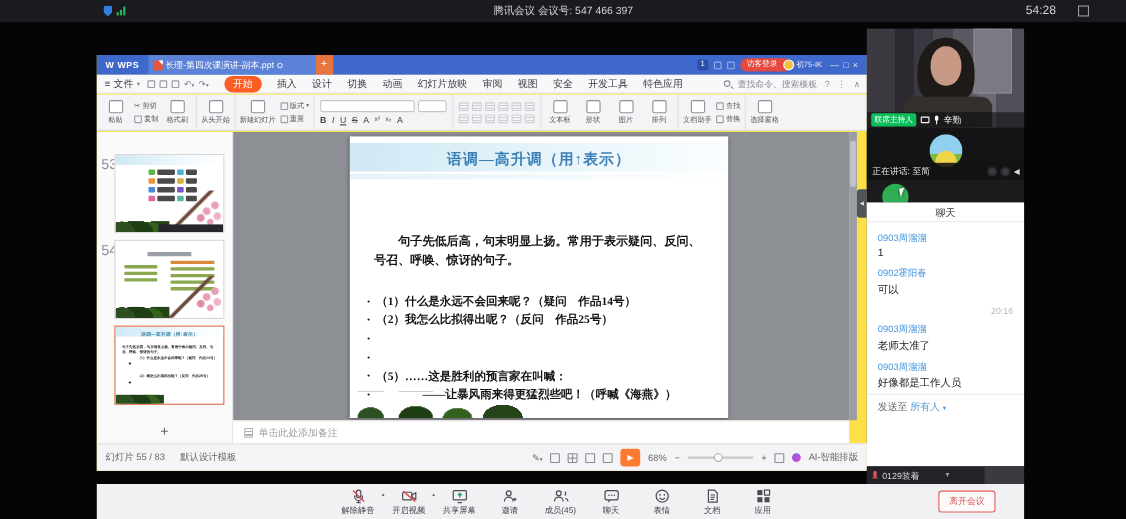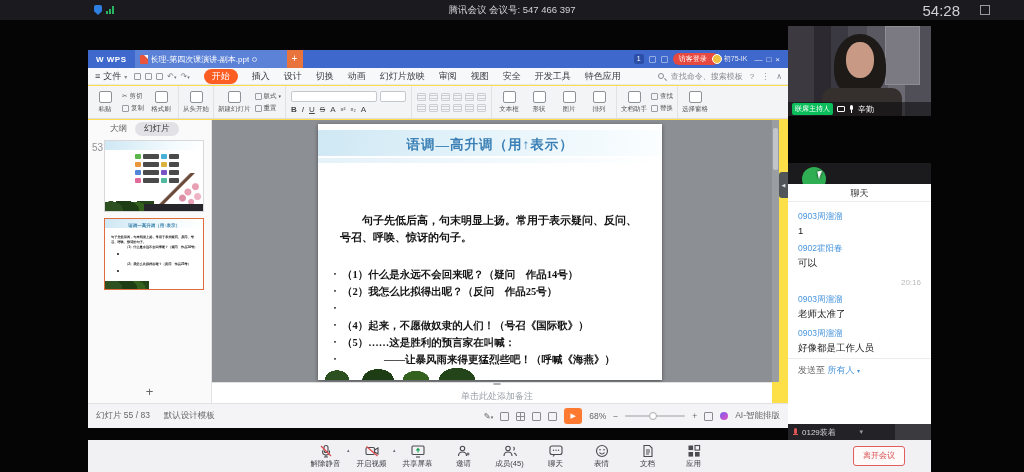--- a/index.html
+++ b/index.html
@@ -9,21 +9,21 @@
 
   
   .topbar { position:absolute; left:0; top:0; width:1024px; height:20px; background:#1a1a1f;
             display:flex; align-items:center; }
   .topbar .title { position:absolute; left:0; right:0; text-align:center; font-size:9.5px; color:#d2d2d7; }
   .shield { position:absolute; left:94px; top:5px; width:8px; height:10px; background:#2f7fe0;
             border-radius:2px 2px 4px 4px; clip-path:polygon(0 0,100% 0,100% 62%,50% 100%,0 62%); }
   .signal { position:absolute; left:106px; top:6px; width:10px; height:8px; display:flex; align-items:flex-end; gap:1px; }
   .signal i { width:2px; background:#27b45e; display:block; }
   .signal i:nth-child(1){height:3px;} .signal i:nth-child(2){height:5px;} .signal i:nth-child(3){height:8px;}
-  .topbar .time { position:absolute; right:64px; font-size:15px; color:#cfcfd4; }
+  .topbar .time { position:absolute; right:64px; font-size:11px; color:#cfcfd4; }
   .expand-box { position:absolute; right:34px; top:5px; width:10px; height:10px; border:1px solid #9a9aa0; }
   .expand-box::after{content:""; position:absolute; left:2px; top:2px; right:2px; bottom:2px; background:#1a1a1f;}
 
   
   .wps { position:absolute; left:88px; top:50px; width:700px; height:378px; background:#fde047; }
   .wps-titlebar { position:absolute; left:0; top:0; width:700px; height:18px; background:#3e68cc; display:flex; align-items:center; }
   .wps-logo { color:#fff; font-size:8px; font-weight:bold; padding:0 8px; letter-spacing:.5px; }
   .doc-tab { height:18px; width:152px; background:#5b82d6; color:#fff; font-size:8px; display:flex; align-items:center; gap:3px; padding:0 5px; white-space:nowrap; overflow:hidden; }
   .doc-ico { width:8px; height:9px; background:#e8543c; border-radius:1px; flex:0 0 auto; position:relative; }
   .doc-ico::after{content:""; position:absolute; right:0; top:0; border:2px solid #fff; border-left-color:transparent; border-bottom-color:transparent;}
@@ -72,21 +72,21 @@
   .parrow { display:flex; gap:3px; }
   .parrow b { width:9px; height:8px; border:1px solid #c3c5ca; border-radius:1px; display:block;
               background:repeating-linear-gradient(#0000 0 1px,#c3c5ca 1px 2px,#0000 2px 3px); opacity:.8; }
 
   
   .leftpanel { position:absolute; left:0; top:70px; width:124px; height:283px; background:#fafafa; border-right:1px solid #e4e4e6; }
   .lp-head { height:18px; display:flex; align-items:center; gap:8px; font-size:8.5px; color:#666; padding-left:22px; }
   .lp-pill { background:#e2e2e6; border-radius:8px; padding:1px 9px; color:#333; }
   .thumbs { position:absolute; left:0; top:20px; right:0; }
   .thumb-row { position:relative; margin:0 0 6px 0; height:72px; }
-  .thumb-num { position:absolute; left:4px; top:2px; font-size:10px; color:#909096; }
+  .thumb-num { position:absolute; left:4px; top:2px; font-size:13px; color:#909096; }
   .thumb-num.cur { color:#e06b3c;padding-left:31px; }
   .thumb { position:absolute; left:16px; top:0; width:100px; height:72px; background:#fff; border:1px solid #d8d8da; overflow:hidden; }
   .thumb.cur { border:1.5px solid #e06b3c; }
   .t-band { position:absolute; left:0; top:0; right:0; height:9px; background:linear-gradient(100deg,#cfe8f4,#f4fbfe 70%,#fff); }
   .t53-rows { position:absolute; left:30px; top:13px; }
   .t53-rows .r { display:flex; gap:2px; margin-bottom:3px; }
   .t53-rows .r i { height:5px; border-radius:1px; display:block; }
   .t54-title { position:absolute; left:30%; top:10px; width:40%; height:4px; background:#9aa0a6; border-radius:1px; }
   .t54-l i, .t54-r i { display:block; height:3px; border-radius:1px; margin-bottom:3px; background:#8aa84f; }
   .t54-l { position:absolute; left:8px; top:22px; width:30px; }
@@ -124,21 +124,21 @@
   .s-band2 { position:absolute; left:0; top:34px; width:100%; height:5px; background:linear-gradient(90deg,#e4f2f9,#ffffff); }
   .s-title { position:absolute; left:0; top:12px; width:100%; text-align:center; font-size:13.5px; font-weight:bold; color:#3a7fb5; letter-spacing:1px; }
   .s-intro { position:absolute; left:22px; top:88px; width:300px; font-size:11px; font-weight:bold; color:#141414; line-height:1.5; text-indent:2em; }
   .s-bullets { position:absolute; left:10px; top:142px; width:326px; font-size:10.5px; font-weight:bold; color:#141414; }
   .b-line { display:flex; line-height:1.62; }
   .b-line .dot { width:14px; text-align:center; font-size:7px; line-height:17px; flex:0 0 auto; }
   .b-line.indent .txt { padding-left:42px; }
   .slide .grass { width:46%; height:24px; }
 
   .notesbar { position:absolute; left:124px; top:332px; width:560px; height:21px; background:#fff; border-top:1px solid #e0e0e0;
-              display:flex; align-items:center; gap:5px; padding-left:10px; font-size:9px; color:#9aa0a6;flex-direction:column; }
+              display:flex; align-items:center; gap:5px; padding-left:10px; font-size:9px; color:#9aa0a6; }
   .note-ico { width:8px; height:9px; border:1px solid #b0b0b6; border-radius:1px;
               background:repeating-linear-gradient(#0000 0 2px,#b0b0b6 2px 3px); }
 
   .statusbar { position:absolute; left:0; top:353px; width:700px; height:25px; background:#f4f4f6; border-top:1px solid #e1e1e3;
                display:flex; align-items:center; font-size:8.5px; color:#666; }
   .sb-left { display:flex; gap:14px; padding-left:8px; }
   .sb-right { position:absolute; right:8px; display:flex; align-items:center; gap:7px; }
   .v-ico { width:9px; height:9px; border:1px solid #8a8c92; border-radius:1px; }
   .v-ico.grid { background:linear-gradient(#8a8c92,#8a8c92) 50% 0/1px 100% no-repeat, linear-gradient(#8a8c92,#8a8c92) 0 50%/100% 1px no-repeat; }
   .playbtn { width:18px; height:16px; background:#ff7a30; border-radius:3px; color:#fff; font-size:7px; display:flex; align-items:center; justify-content:center; }
@@ -388,24 +388,20 @@
       </div>
       <div class="rg" style="border-right:none">
         <div class="bigbtn">
             <span class="bico"></span>
             <span>选择窗格</span>
           </div>
       </div>
     </div>
 
     <div class="leftpanel">
-      <div class="lp-head">
-        <span>大纲</span>
-        <span class="lp-pill">幻灯片</span>
-      </div>
       <div class="thumbs">
         <div class="thumb-row">
           <span class="thumb-num">53</span>
           <div class="thumb">
             <div class="t-band"></div>
             <div class="t53-rows" id="t53rows">
                 <div class="r">
                   <i style="width: 6px; background: rgb(90, 181, 74);"></i>
                   <i style="width: 16px; background: rgb(74, 74, 74);"></i>
                   <i style="width: 6px; background: rgb(73, 176, 214);"></i>
@@ -429,20 +425,40 @@
                   <i style="width: 6px; background: rgb(82, 184, 160);"></i>
                   <i style="width: 10px; background: rgb(74, 74, 74);"></i>
                 </div>
               </div>
             <div class="plum"></div>
             <div class="grass" style="width:50%;height:10px"></div>
             <div class="darkstrip"></div>
           </div>
         </div>
         <div class="thumb-row">
+          <span class="thumb-num">54</span>
+          <div class="thumb">
+            <div class="t54-title"></div>
+            <div class="t54-l">
+                <i></i>
+                <i></i>
+                <i></i>
+              </div>
+            <div class="t54-r">
+                <i></i>
+                <i></i>
+                <i></i>
+                <i></i>
+                <i></i>
+              </div>
+            <div class="plum"></div>
+            <div class="grass" style="width:50%;height:10px"></div>
+          </div>
+        </div>
+        <div class="thumb-row">
           <span class="thumb-num cur">55</span>
           <div class="thumb cur">
             <div class="t-band"></div>
             <div class="mini-title">语调—高升调（用↑表示）</div>
             <div class="mini-body" id="thumb55-body">
                 <div>句子先低后高，句末明显上扬。常用于表示疑问、反问、号召、呼唤、惊讶的句子。</div>
                 <div class="b-line">
                   <span class="dot">•</span>
                   <span class="txt">（1）什么是永远不会回来呢？（疑问　作品14号）</span>
                 </div>
@@ -471,21 +487,20 @@
             </div>
             <div class="b-line">
               <span class="dot">•</span>
               <span class="txt">（2）我怎么比拟得出呢？（反问　作品25号）</span>
             </div>
             <div class="b-line">
               <span class="dot">•</span>
             </div>
             <div class="b-line">
               <span class="dot">•</span>
-              <span class="txt">（4）起来，不愿做奴隶的人们！（号召《国际歌》）</span>
             </div>
             <div class="b-line">
               <span class="dot">•</span>
               <span class="txt">（5）……这是胜利的预言家在叫喊：</span>
             </div>
             <div class="b-line indent">
               <span class="dot">•</span>
               <span class="txt">——让暴风雨来得更猛烈些吧！（呼喊《海燕》）</span>
             </div>
           </div>
@@ -533,20 +548,31 @@
     <div class="face"></div>
     <div class="body"></div>
     <div class="t1-bar">
       <span class="host-badge">联席主持人</span>
       <span class="scr-ic"></span>
       <span class="mic-w"></span>
       <span class="t1-name">辛勤</span>
     </div>
   </div>
 
+  <div class="tile2">
+    <div class="ava-sun"></div>
+    <div class="speakbar">
+      <span>正在讲话: 至简</span>
+      <span class="speak-ics">
+        <span class="blur-dot"></span>
+        <span class="blur-dot"></span>
+        <span class="speak-arrow">◀</span>
+      </span>
+    </div>
+  </div>
 
   <div class="tile3">
     <div class="ava-green"></div>
     <div class="cursor"></div>
   </div>
 
   <div class="chat">
     <div class="chat-head">聊天</div>
     <div class="chat-msgs" id="chat-msgs">
         <div class="chat-name">0903周溜溜</div>

